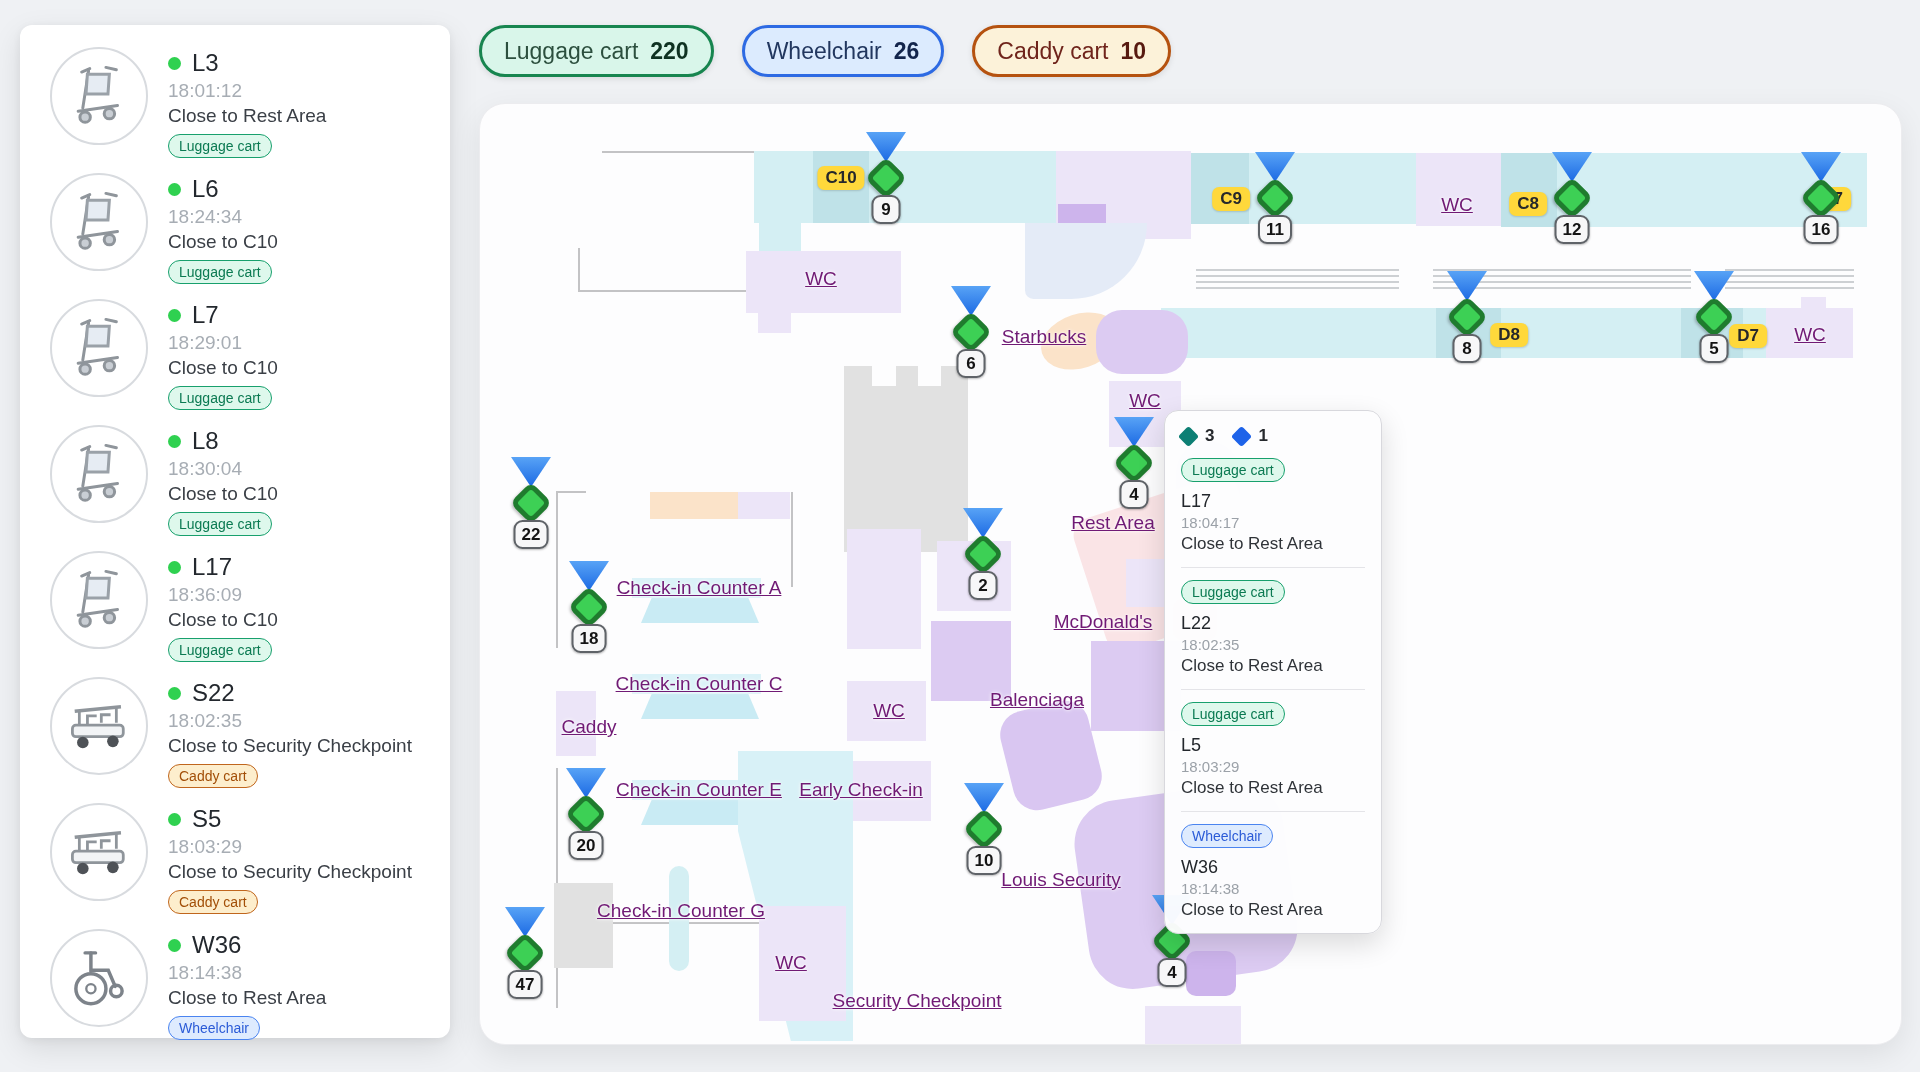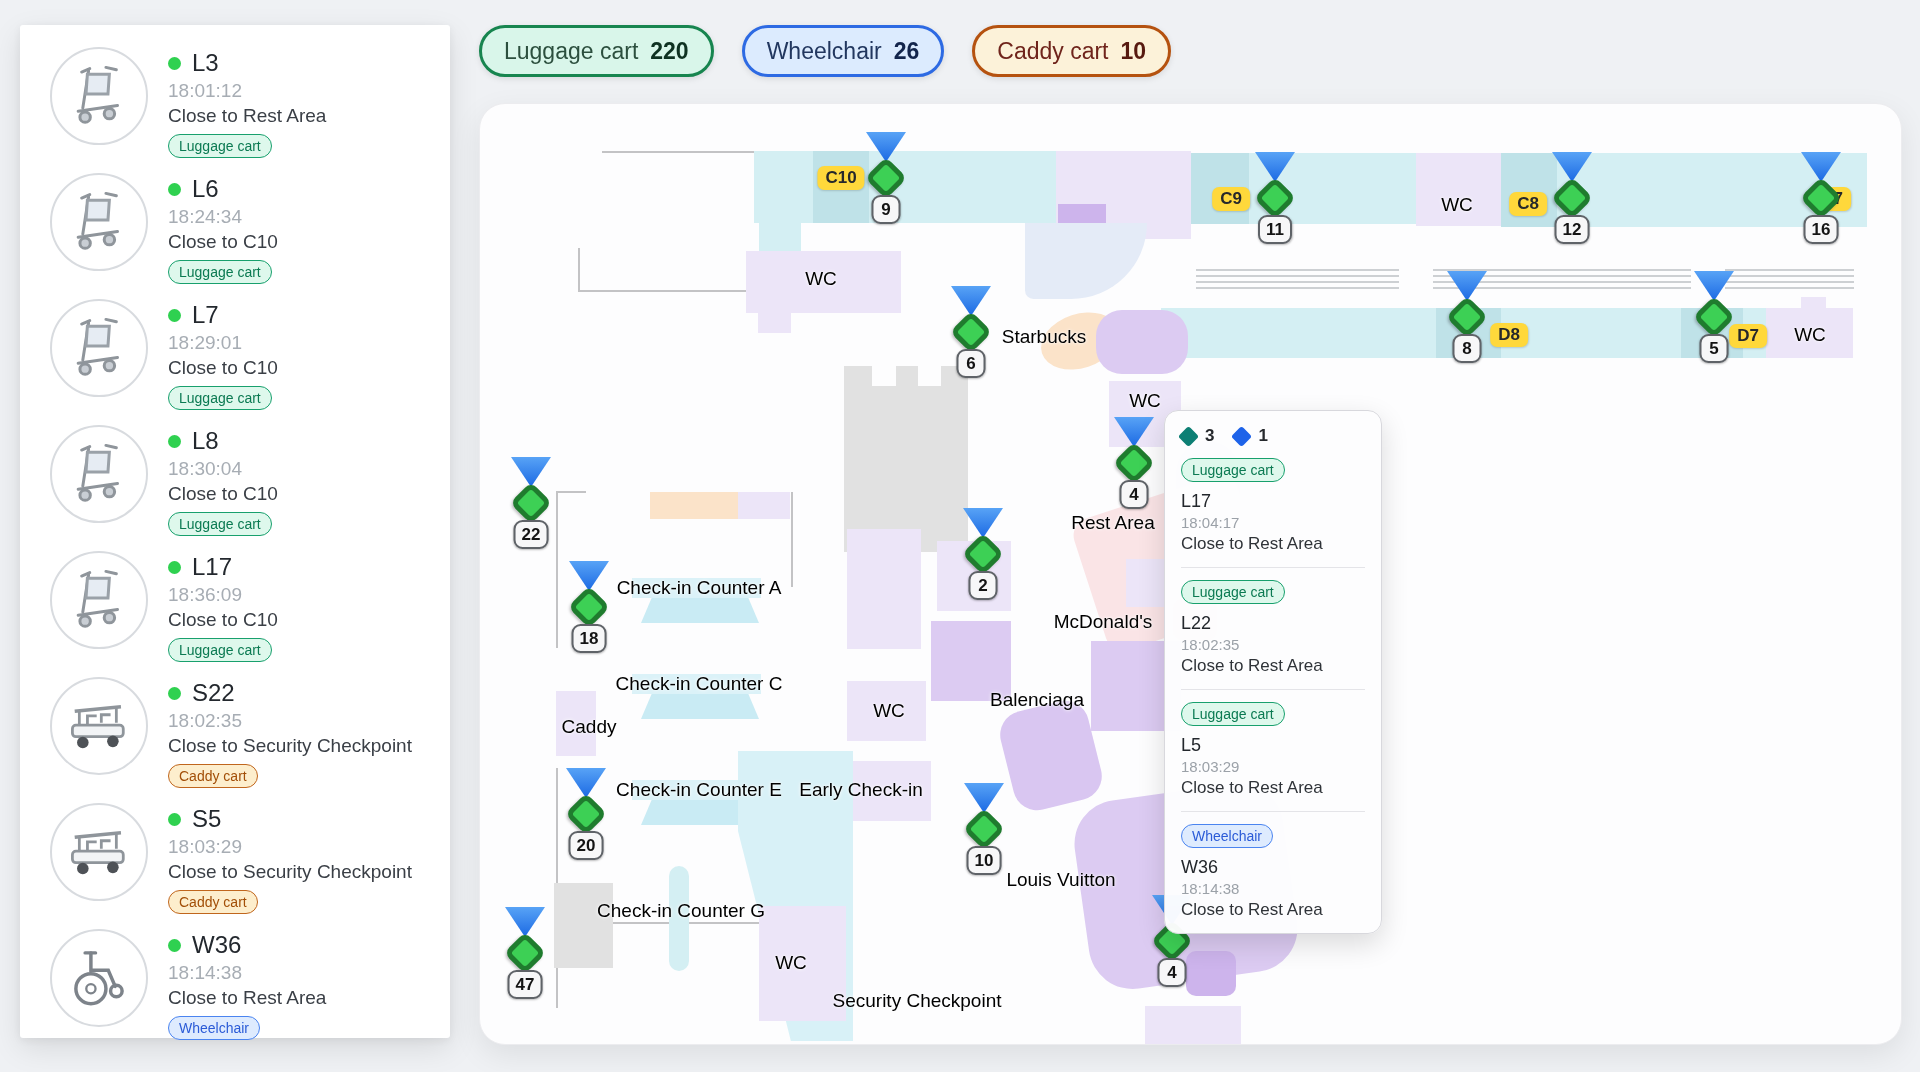--- a/index.html
+++ b/index.html
@@ -1,19 +1,19 @@
 <!DOCTYPE html>
 <html><head>
 <meta charset="utf-8">
 <style>
   html,body{margin:0;padding:0;width:1920px;height:1072px;overflow:hidden;
     background:#eff1f4;font-family:"Liberation Sans", sans-serif;}
   
   .sidebar{position:absolute;left:20px;top:25px;width:430px;height:1013px;background:#fff;
-    border-radius:3px;box-shadow:0 10px 30px rgba(0,0,0,.10),0 2px 8px rgba(0,0,0,.06);
+    border-radius:12px;box-shadow:0 10px 30px rgba(0,0,0,.10),0 2px 8px rgba(0,0,0,.06);
     padding:12px 0;box-sizing:border-box;}
   .map-card{position:absolute;left:479px;top:103px;width:1421px;height:940px;background:#fdfdfe;
     border-radius:26px;border:1px solid #ececef;box-shadow:0 10px 30px rgba(0,0,0,.08);overflow:hidden;}
   
   .filters{position:absolute;left:479px;top:25px;display:flex;gap:28px;}
   .pill{height:46px;border-radius:26px;display:flex;align-items:center;gap:12px;padding:0 22px;
     font-size:23px;border:3px solid;box-shadow:0 2px 6px rgba(0,0,0,.10);cursor:pointer;}
   .pill .count{font-weight:700;}
   .pill.luggage{background:#d9f6ea;border-color:#17854f;color:#2c4f3e;}
   .pill.luggage .count{color:#0f3222;}
@@ -49,22 +49,22 @@
   .z.pub{background:#dccbf2;border-radius:26px;}
   .z.put{background:#dccbf2;border-radius:32px 32px 0 0;}
   .z.pkr{background:#fae4e6;border-radius:18px;transform:rotate(-18deg);}
   .z.pur{background:#d9c6f1;border-radius:24px;transform:rotate(-14deg);}
   .z.pul{background:#dccbf2;border-radius:44px;transform:rotate(-8deg);}
   .z.band{background:#dbf2f8;}
   .z.trap{background:#c9ebf4;clip-path:polygon(9% 0,91% 0,100% 100%,0 100%);}
   .z.ec{background:#d8f1f7;clip-path:polygon(0 0,100% 0,100% 100%,46% 100%,0 27.6%);}
   .z.rd{border-radius:10px;}
   
-  .mlabel{position:absolute;transform:translate(-50%,-50%);color:#000000;font-size:19px;
-    white-space:nowrap;text-shadow:0 0 4px #fff,0 0 2px #fff;z-index:5;}
+  .mlabel{position:absolute;transform:translate(-50%,-50%);color:#701a75;font-size:19px;
+    white-space:nowrap;text-shadow:0 0 4px #fff,0 0 2px #fff;z-index:5;text-decoration:underline;}
   .gate{position:absolute;transform:translate(-50%,-50%);background:#ffd83b;border-radius:7px;
     padding:2px 8px;font-size:17px;font-weight:700;color:#26282b;z-index:6;
     box-shadow:0 1px 2px rgba(0,0,0,.15);}
   
   .marker{position:absolute;width:0;height:0;z-index:7;cursor:pointer;}
   .tri{position:absolute;left:-20px;top:-46px;width:40px;height:30px;
     background:linear-gradient(#58a3f6,#1b69e3);clip-path:polygon(0 0,100% 0,50% 100%);}
   .diamond{position:absolute;left:-15px;top:-15px;width:30px;height:30px;transform:rotate(45deg);
     background:#3dd055;border:5px solid #1f7c2e;border-radius:8px;box-sizing:border-box;
     box-shadow:0 2px 3px rgba(0,0,0,.25);}
@@ -321,21 +321,21 @@
       <div class="mlabel" style="left: 665px; top: 297px;">WC</div>
       <div class="mlabel" style="left: 633px; top: 419px;">Rest Area</div>
       <div class="mlabel" style="left: 623px; top: 518px;">McDonald's</div>
       <div class="mlabel" style="left: 557px; top: 596px;">Balenciaga</div>
       <div class="mlabel" style="left: 219px; top: 484px;">Check-in Counter A</div>
       <div class="mlabel" style="left: 219px; top: 580px;">Check-in Counter C</div>
       <div class="mlabel" style="left: 109px; top: 623px;">Caddy</div>
       <div class="mlabel" style="left: 409px; top: 607px;">WC</div>
       <div class="mlabel" style="left: 219px; top: 686px;">Check-in Counter E</div>
       <div class="mlabel" style="left: 381px; top: 686px;">Early Check-in</div>
-      <div class="mlabel" style="left: 581px; top: 776px;">Louis Vuitton</div>
+      <div class="mlabel" style="left: 581px; top: 776px;">Louis Security</div>
       <div class="mlabel" style="left: 201px; top: 807px;">Check-in Counter G</div>
       <div class="mlabel" style="left: 311px; top: 859px;">WC</div>
       <div class="mlabel" style="left: 437px; top: 897px;">Security Checkpoint</div>
     </div>
   <div id="map-gates">
       <div class="gate" style="left: 361px; top: 74px;">C10</div>
       <div class="gate" style="left: 751px; top: 95px;">C9</div>
       <div class="gate" style="left: 1048px; top: 100px;">C8</div>
       <div class="gate" style="left: 1352px; top: 95px;">C7</div>
       <div class="gate" style="left: 1029px; top: 231px;">D8</div>

